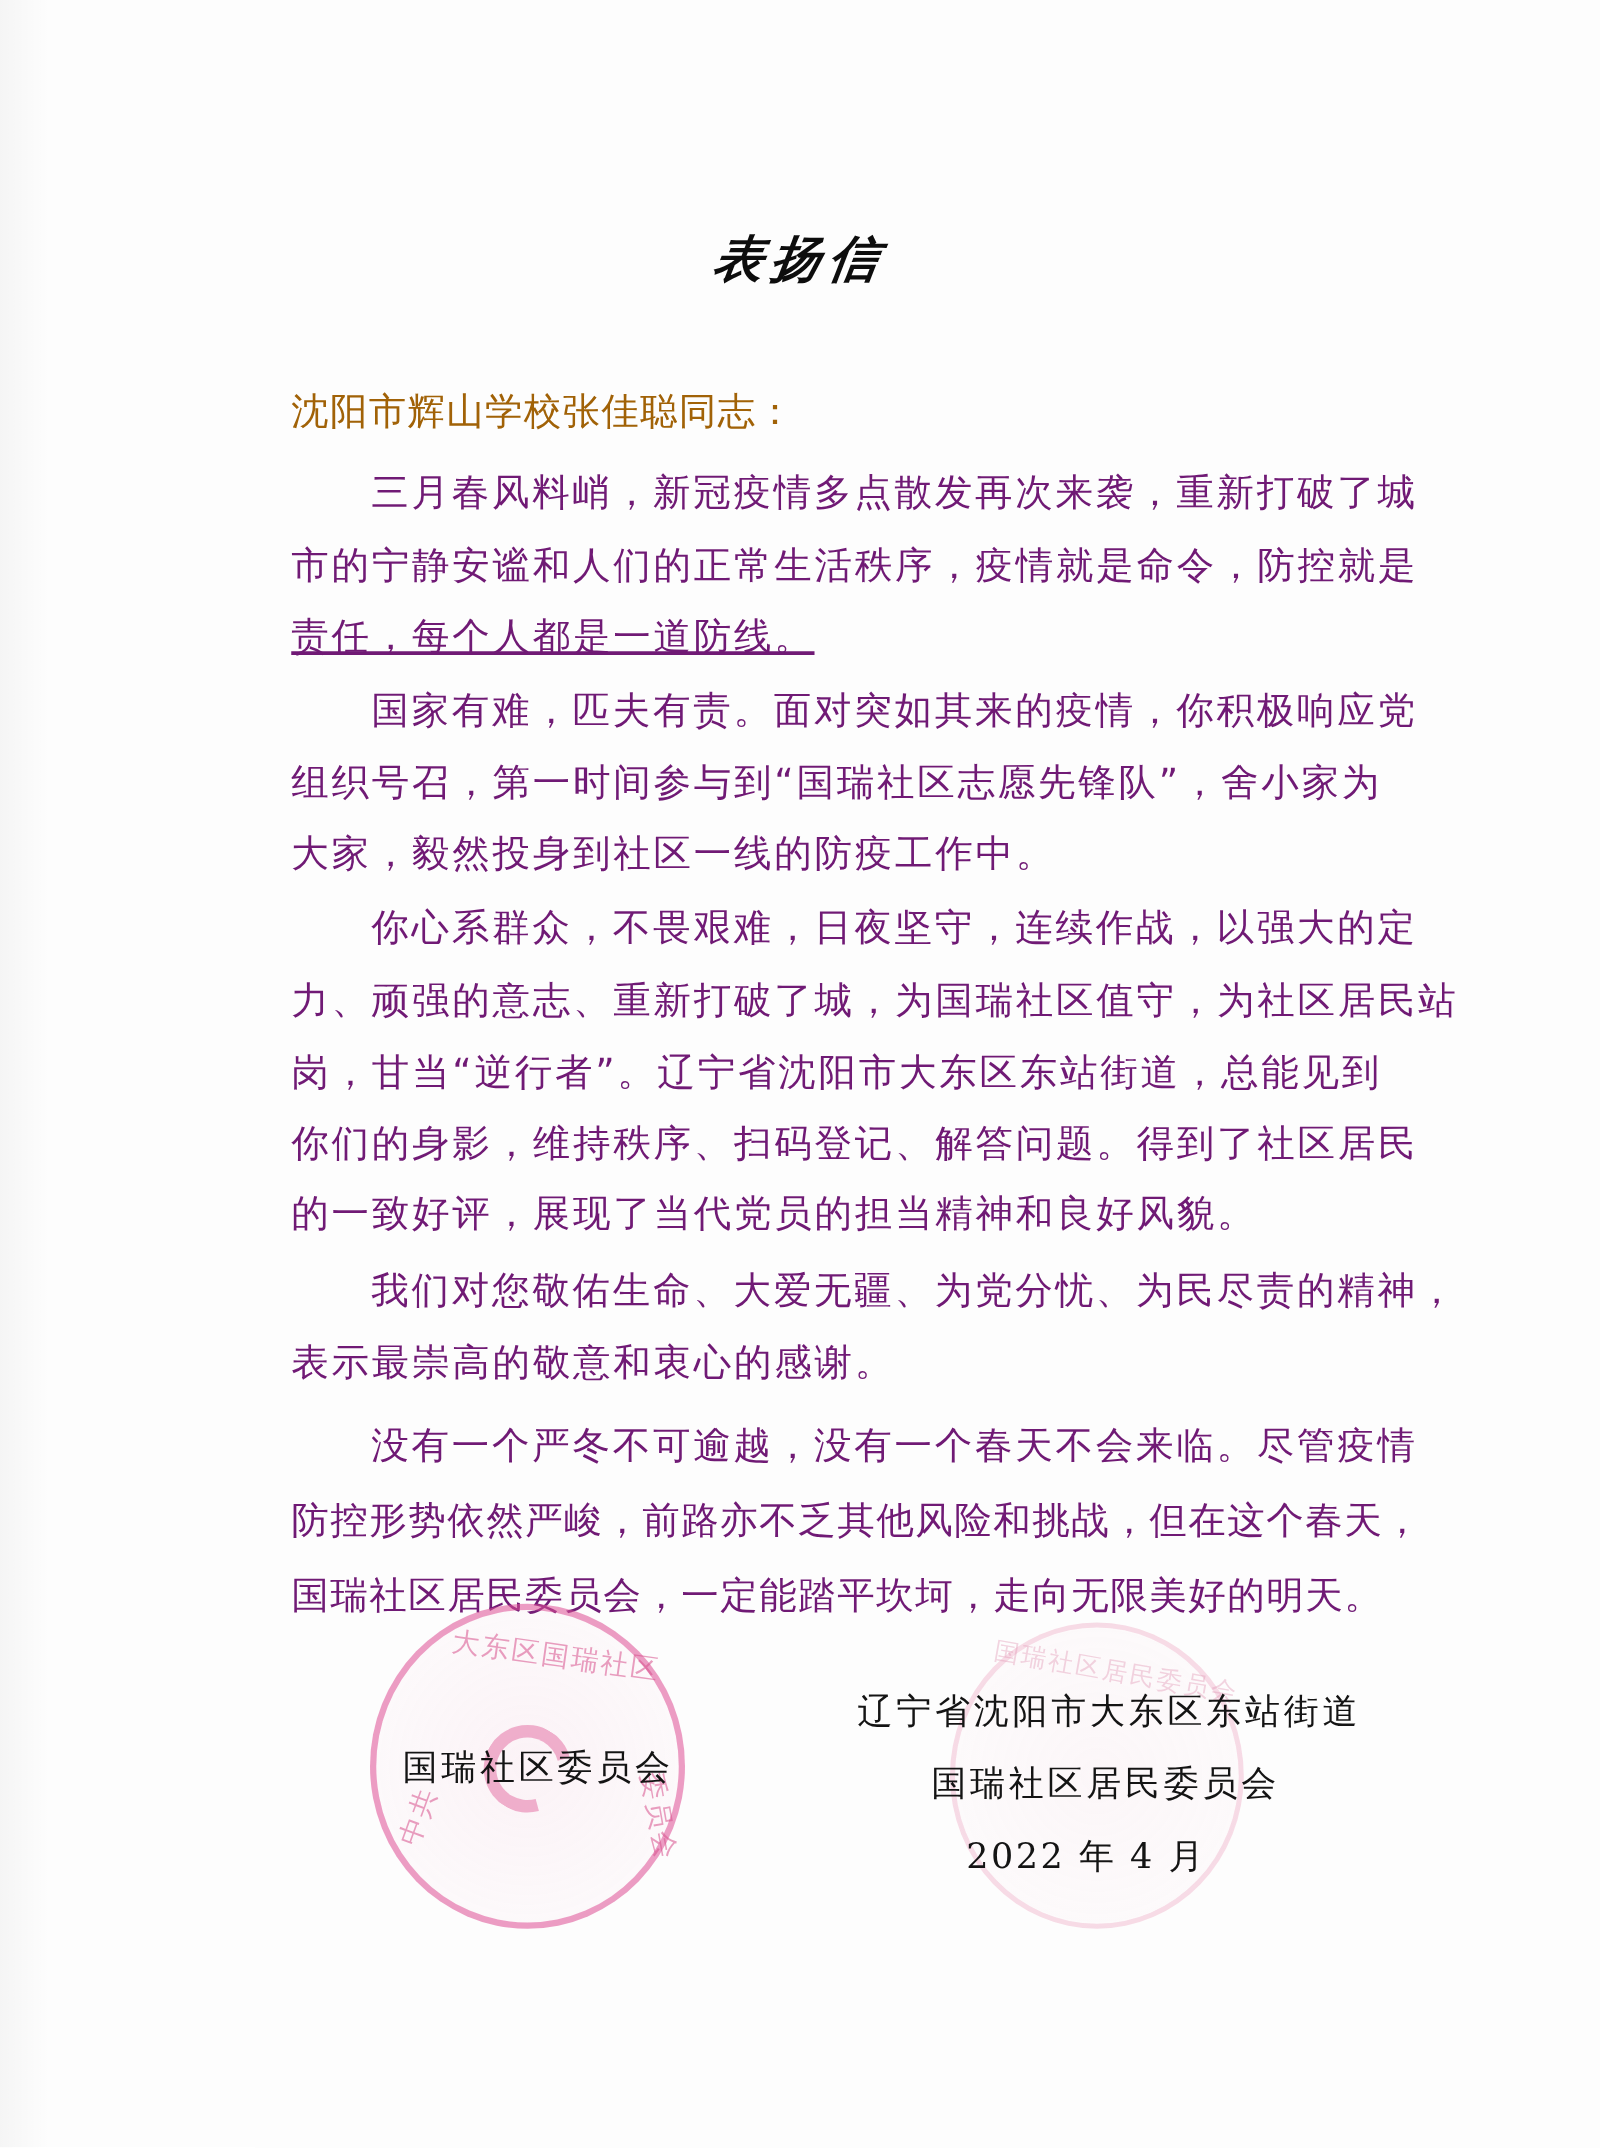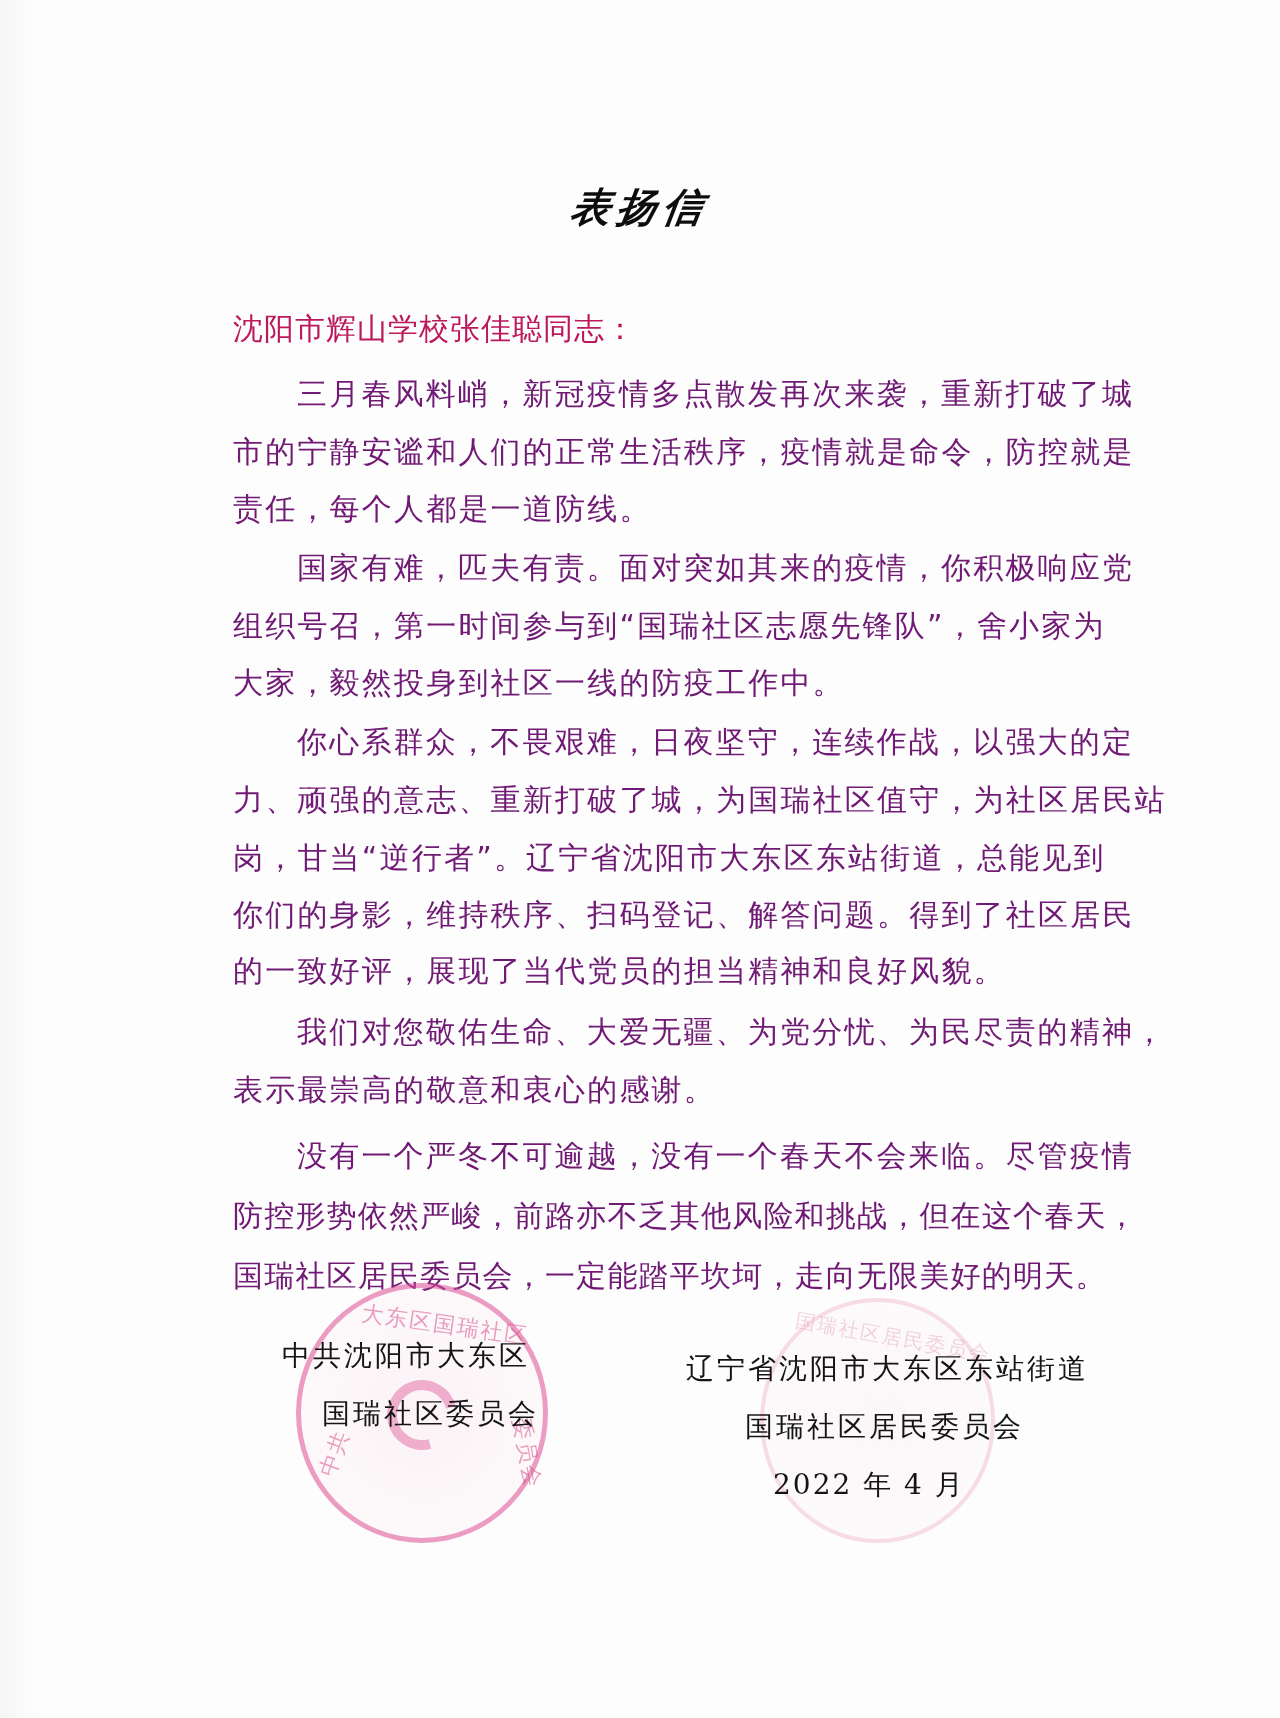--- a/index.html
+++ b/index.html
@@ -40,21 +40,21 @@
       letter-spacing: 6px;
       color: #0d0d0d;
       transform: skewX(-8deg);
     }
     .salutation {
       position: absolute;
       left: 233px;
       top: 309px;
       font-size: 30px;
       letter-spacing: 1px;
-      color: #be185d;
+      color: #a16207;
       white-space: nowrap;
     }
     .body-line {
       position: absolute;
       font-size: 30px;
       color: #701a75;
       white-space: nowrap;
       letter-spacing: 2.2px;
     }
     .sig {
@@ -119,21 +119,21 @@
 <div class="page">
   <div class="scan-shade"></div>
 
   <div class="title">表扬信</div>
 
   <div class="salutation">沈阳市辉山学校张佳聪同志：</div>
 
   <div id="body-lines">
     <div class="body-line" style="left:297px; top:374px;">三月春风料峭，新冠疫情多点散发再次来袭，重新打破了城</div>
     <div class="body-line" style="left:233px; top:432px;">市的宁静安谧和人们的正常生活秩序，疫情就是命令，防控就是</div>
-    <div class="body-line" style="left:233px; top:489px;">责任，每个人都是一道防线。</div>
+    <div class="body-line" style="left:233px; top:489px;text-decoration:underline;">责任，每个人都是一道防线。</div>
 
     <div class="body-line" style="left:297px; top:548px;">国家有难，匹夫有责。面对突如其来的疫情，你积极响应党</div>
     <div class="body-line" style="left:233px; top:606px;">组织号召，第一时间参与到“国瑞社区志愿先锋队”，舍小家为</div>
     <div class="body-line" style="left:233px; top:663px;">大家，毅然投身到社区一线的防疫工作中。</div>
 
     <div class="body-line" style="left:297px; top:722px;">你心系群众，不畏艰难，日夜坚守，连续作战，以强大的定</div>
     <div class="body-line" style="left:233px; top:780px;">力、顽强的意志、重新打破了城，为国瑞社区值守，为社区居民站</div>
     <div class="body-line" style="left:233px; top:838px;">岗，甘当“逆行者”。辽宁省沈阳市大东区东站街道，总能见到</div>
     <div class="body-line" style="left:233px; top:895px;">你们的身影，维持秩序、扫码登记、解答问题。得到了社区居民</div>
     <div class="body-line" style="left:233px; top:951px;">的一致好评，展现了当代党员的担当精神和良好风貌。</div>
@@ -150,19 +150,18 @@
     <div class="emblem"></div>
     <span class="ring-text" style="left:60px; top:22px; transform:rotate(8deg);">大东区国瑞社区</span>
     <span class="ring-text" style="left:190px; top:150px; transform:rotate(80deg);">委员会</span>
     <span class="ring-text" style="left:10px; top:150px; transform:rotate(-70deg);">中共</span>
   </div>
 
   <div class="stamp stamp-right">
     <span class="ring-text" style="left:30px; top:22px; transform:rotate(10deg);">国瑞社区居民委员会</span>
   </div>
 
-  <div class="sig" style="left:282px; top:1337px;">中共沈阳市大东区</div>
   <div class="sig" style="left:294px; top:1395px;margin-left:28px;">国瑞社区委员会</div>
 
   <div class="sig" style="left:686px; top:1350px;">辽宁省沈阳市大东区东站街道</div>
   <div class="sig" style="left:745px; top:1408px;">国瑞社区居民委员会</div>
   <div class="sig date" style="left:773px; top:1466px;">2022 年 4 月</div>
 </div>
 
 </body></html>

